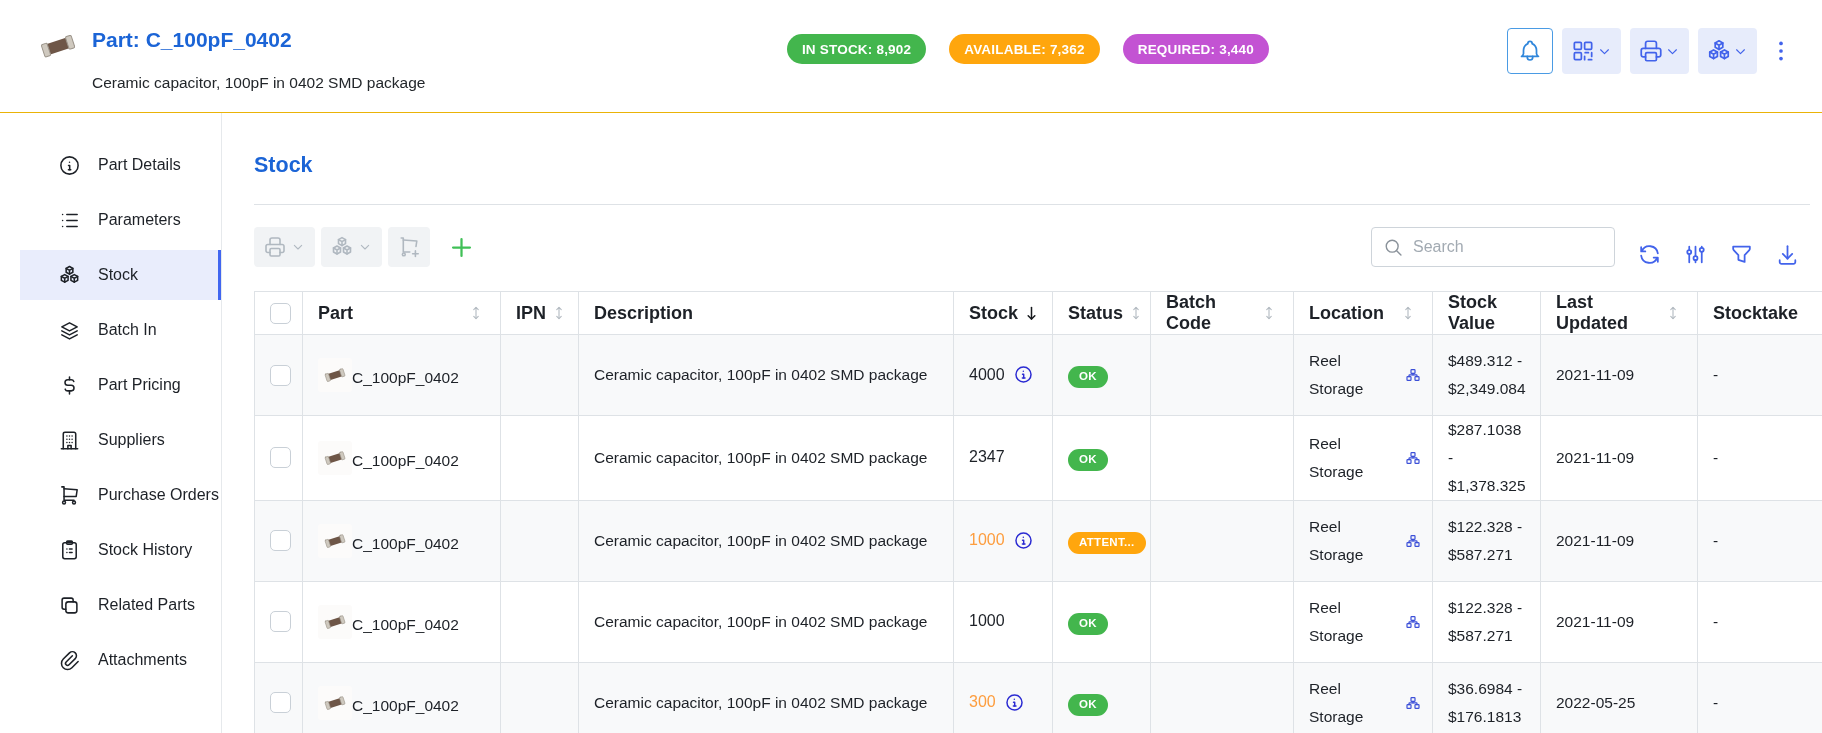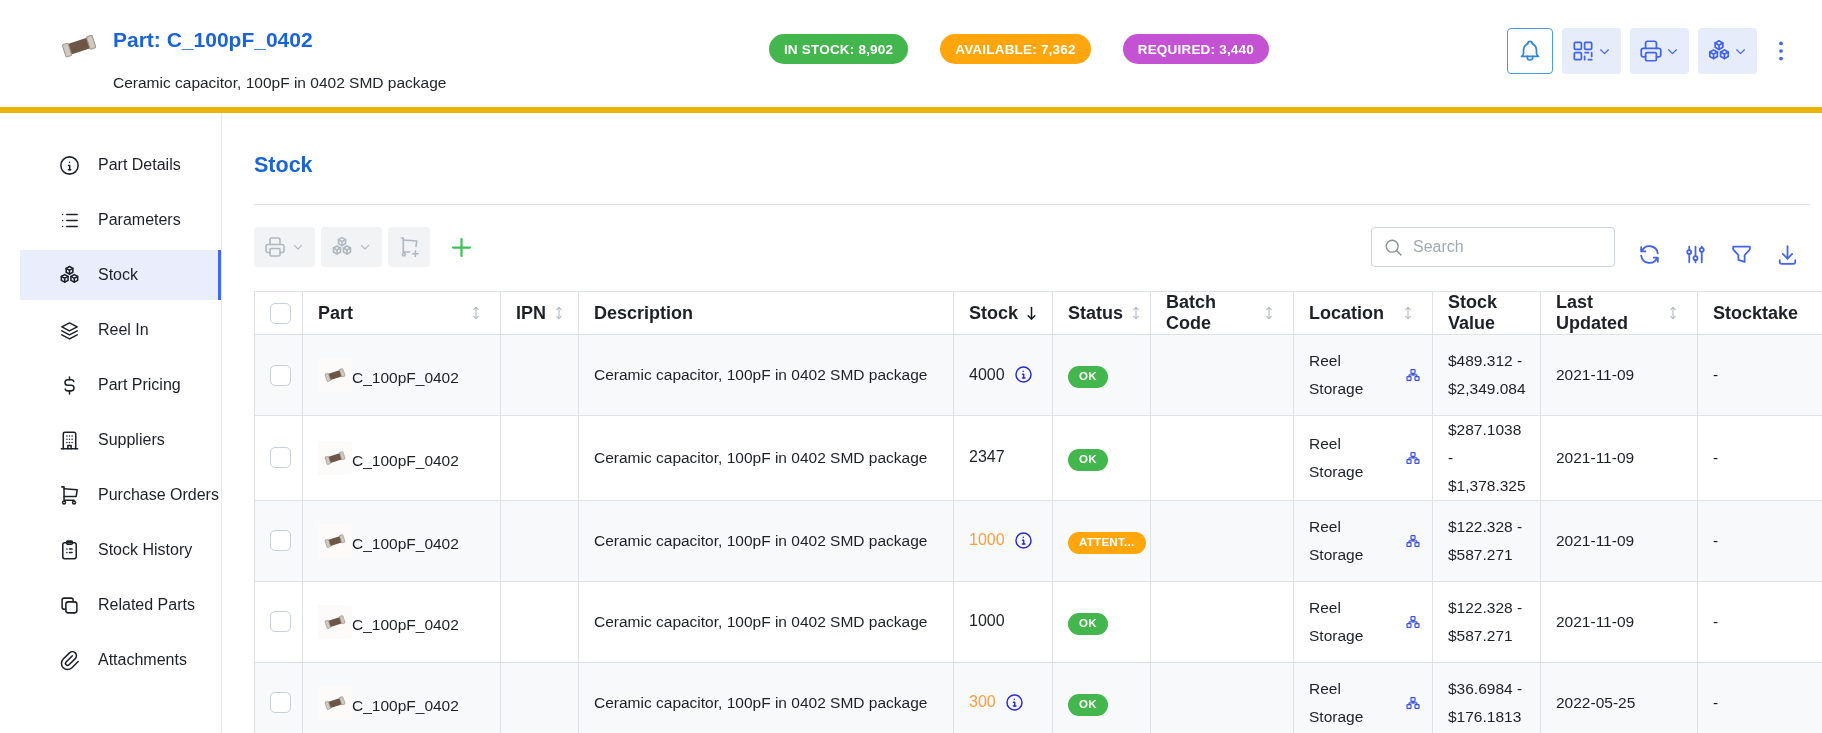--- a/index.html
+++ b/index.html
@@ -3,27 +3,27 @@
 <meta charset="utf-8">
 <style>
   * { margin:0; padding:0; box-sizing:border-box; }
   html,body { width:1822px; height:733px; overflow:hidden; }
   body { font-family:"Liberation Sans","DejaVu Sans",sans-serif; color:#1d2127; background:#fff; }
 
   .ic { display:block; fill:none; stroke:currentColor; stroke-width:1.6; stroke-linecap:round; stroke-linejoin:round; }
   .icw { display:inline-flex; align-items:center; justify-content:center; }
 
   
-  .app-header { height:113px; display:flex; align-items:flex-start; padding:16px 26px 0 57px; border-bottom:6px solid #eab308; }
+  .app-header { height:113px; display:flex; align-items:flex-start; padding:16px 26px 0 36px; border-bottom:1px solid #eab308; }
   .thumb { margin-top:10px; }
   .thumb .ic { width:44px; height:40px; }
   .titles { margin-left:12px; }
   .title { font-size:21px; font-weight:700; color:#1b64d6; margin-top:12px; }
   .subtitle { font-size:15.5px; margin-top:22px; color:#23272b; }
-  .badges { display:flex; gap:32px; margin-left:auto; margin-top:18px; margin-right:238px;justify-content:flex-end; }
+  .badges { display:flex; gap:23px; margin-left:auto; margin-top:18px; margin-right:238px;justify-content:flex-end; }
   .badge { height:30px; display:inline-flex; align-items:center; padding:0 15px; border-radius:15px; color:#fff; font-size:13.5px; font-weight:700; letter-spacing:.2px; white-space:nowrap; }
   .actions { display:flex; align-items:center; gap:9px; margin-top:12px; }
   .abtn { height:46px; min-width:46px; border:none; border-radius:4px; background:#e7ecfb; color:#4263eb; display:inline-flex; align-items:center; justify-content:center; padding:0 8px; cursor:pointer; font-family:inherit; }
   .abtn .ic { width:26px; height:26px; }
   .abtn .chev .ic { width:17px; height:17px; }
   .abtn.outline { background:#fff; border:1.5px solid #4a9be4; color:#2f86db; }
   .abtn.plain { background:transparent; padding:0 2px; min-width:22px; }
 
   
   .content { display:flex; height:620px; }
@@ -319,21 +319,21 @@
           </svg>
         </span>
         <span>Stock</span>
       </div>
       <div class="side-item">
         <span class="icw ">
           <svg class="ic" viewBox="0 0 24 24">
             <use href="#stack-icon"></use>
           </svg>
         </span>
-        <span>Reel In</span>
+        <span>Batch In</span>
       </div>
       <div class="side-item">
         <span class="icw ">
           <svg class="ic" viewBox="0 0 24 24">
             <use href="#dollar-icon"></use>
           </svg>
         </span>
         <span>Part Pricing</span>
       </div>
       <div class="side-item">

